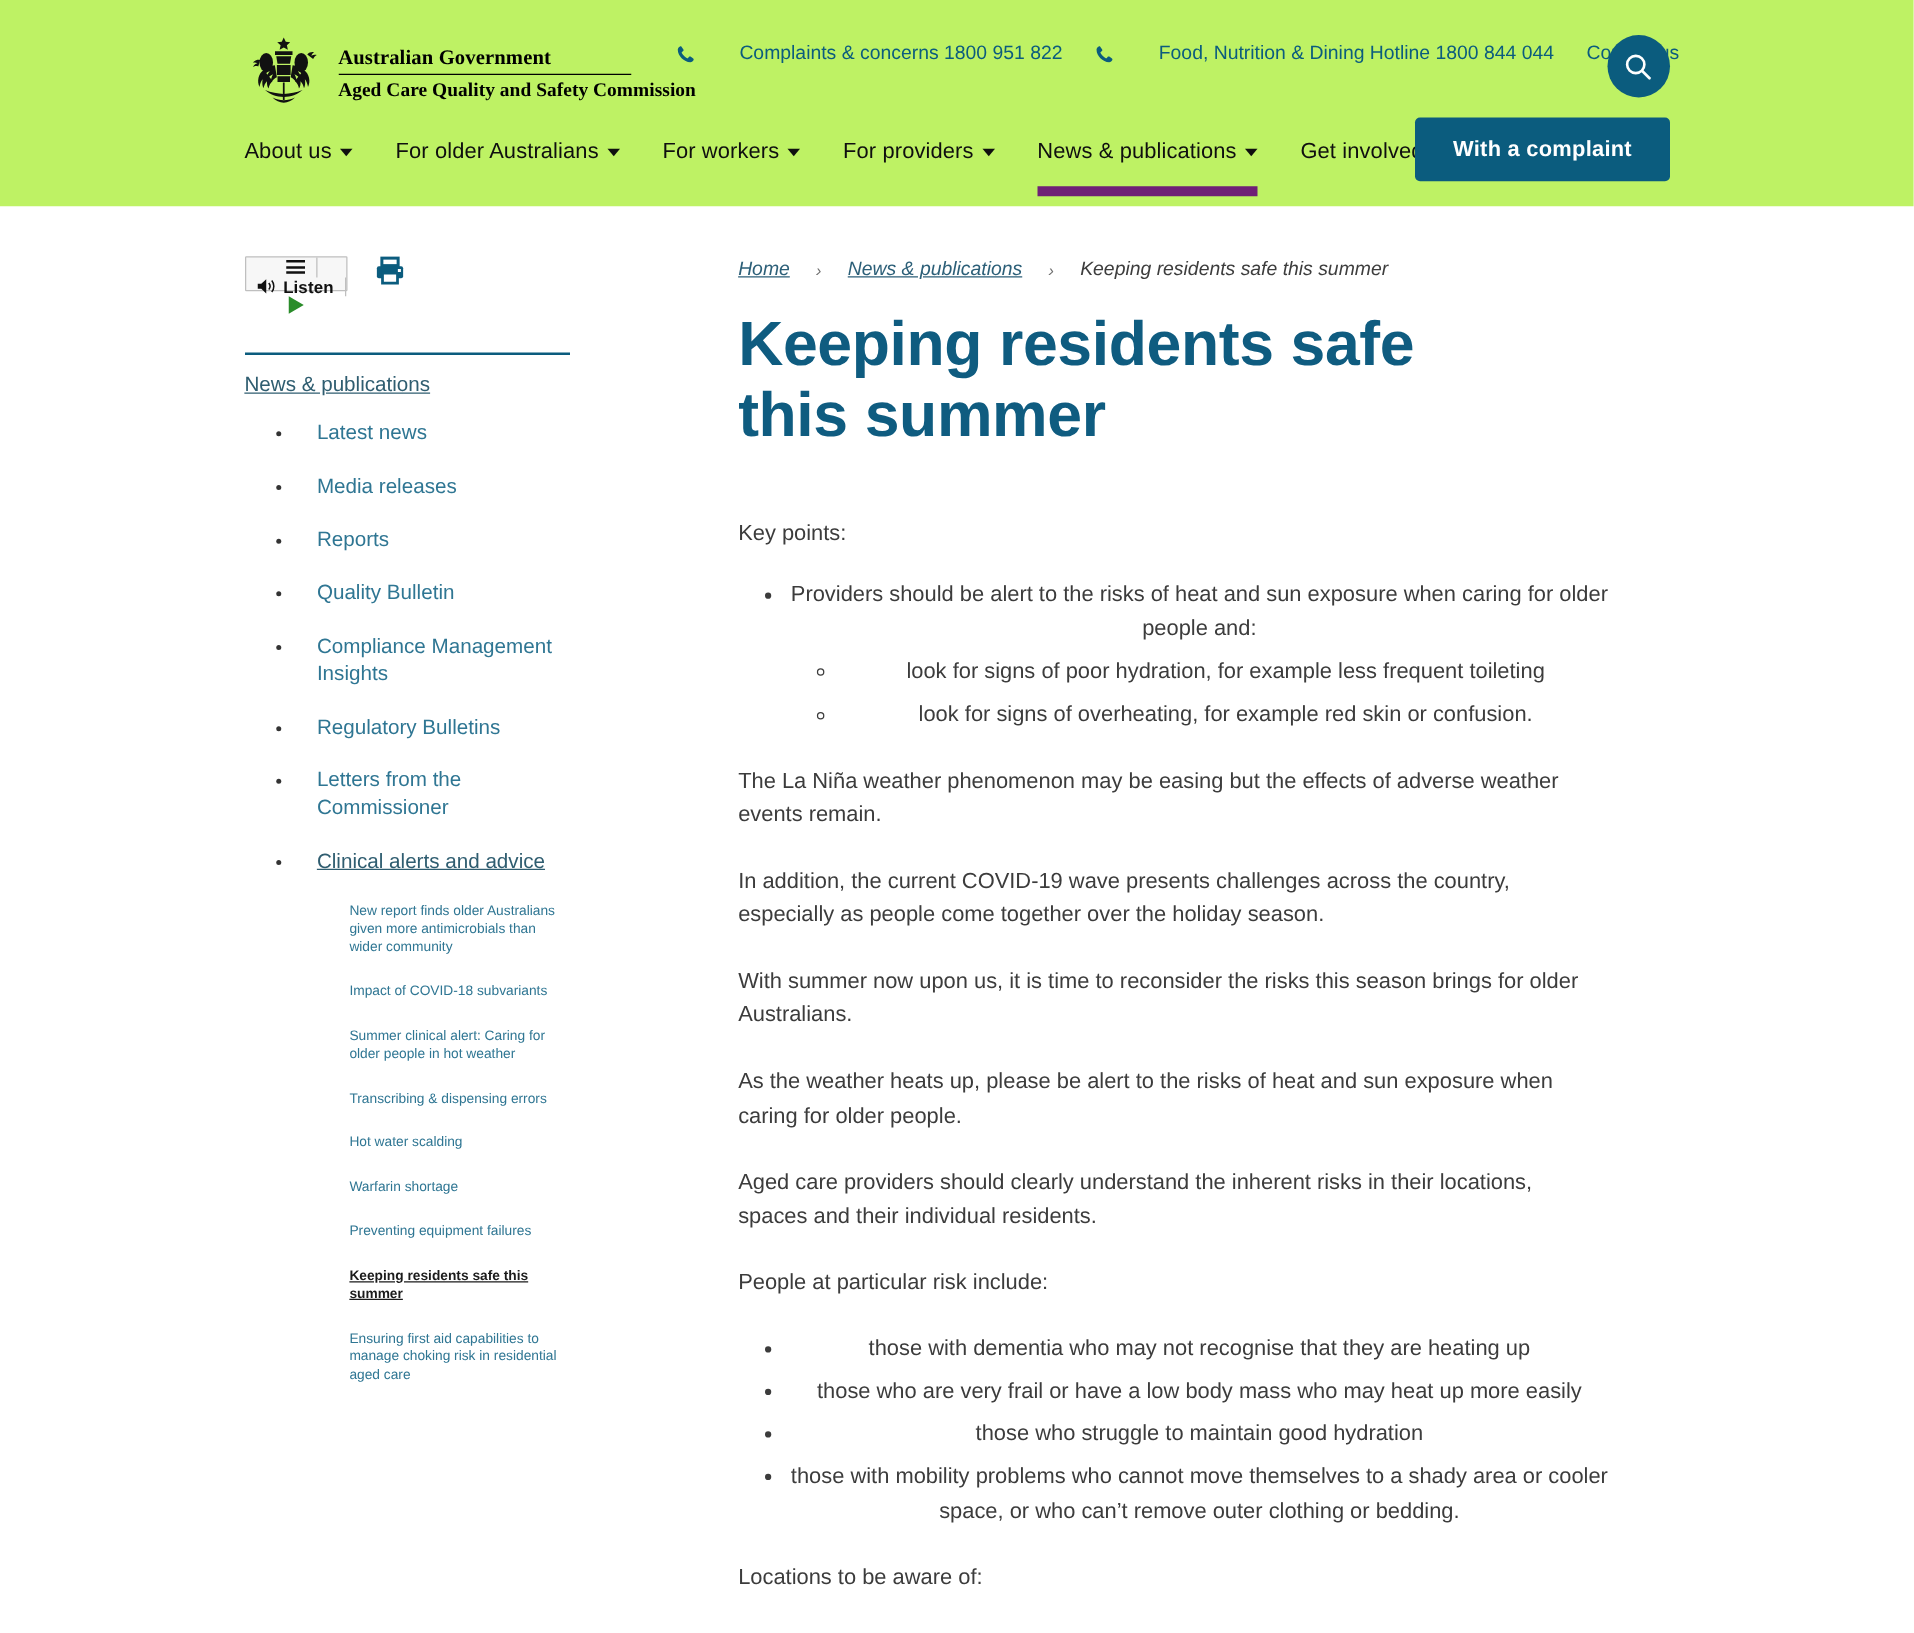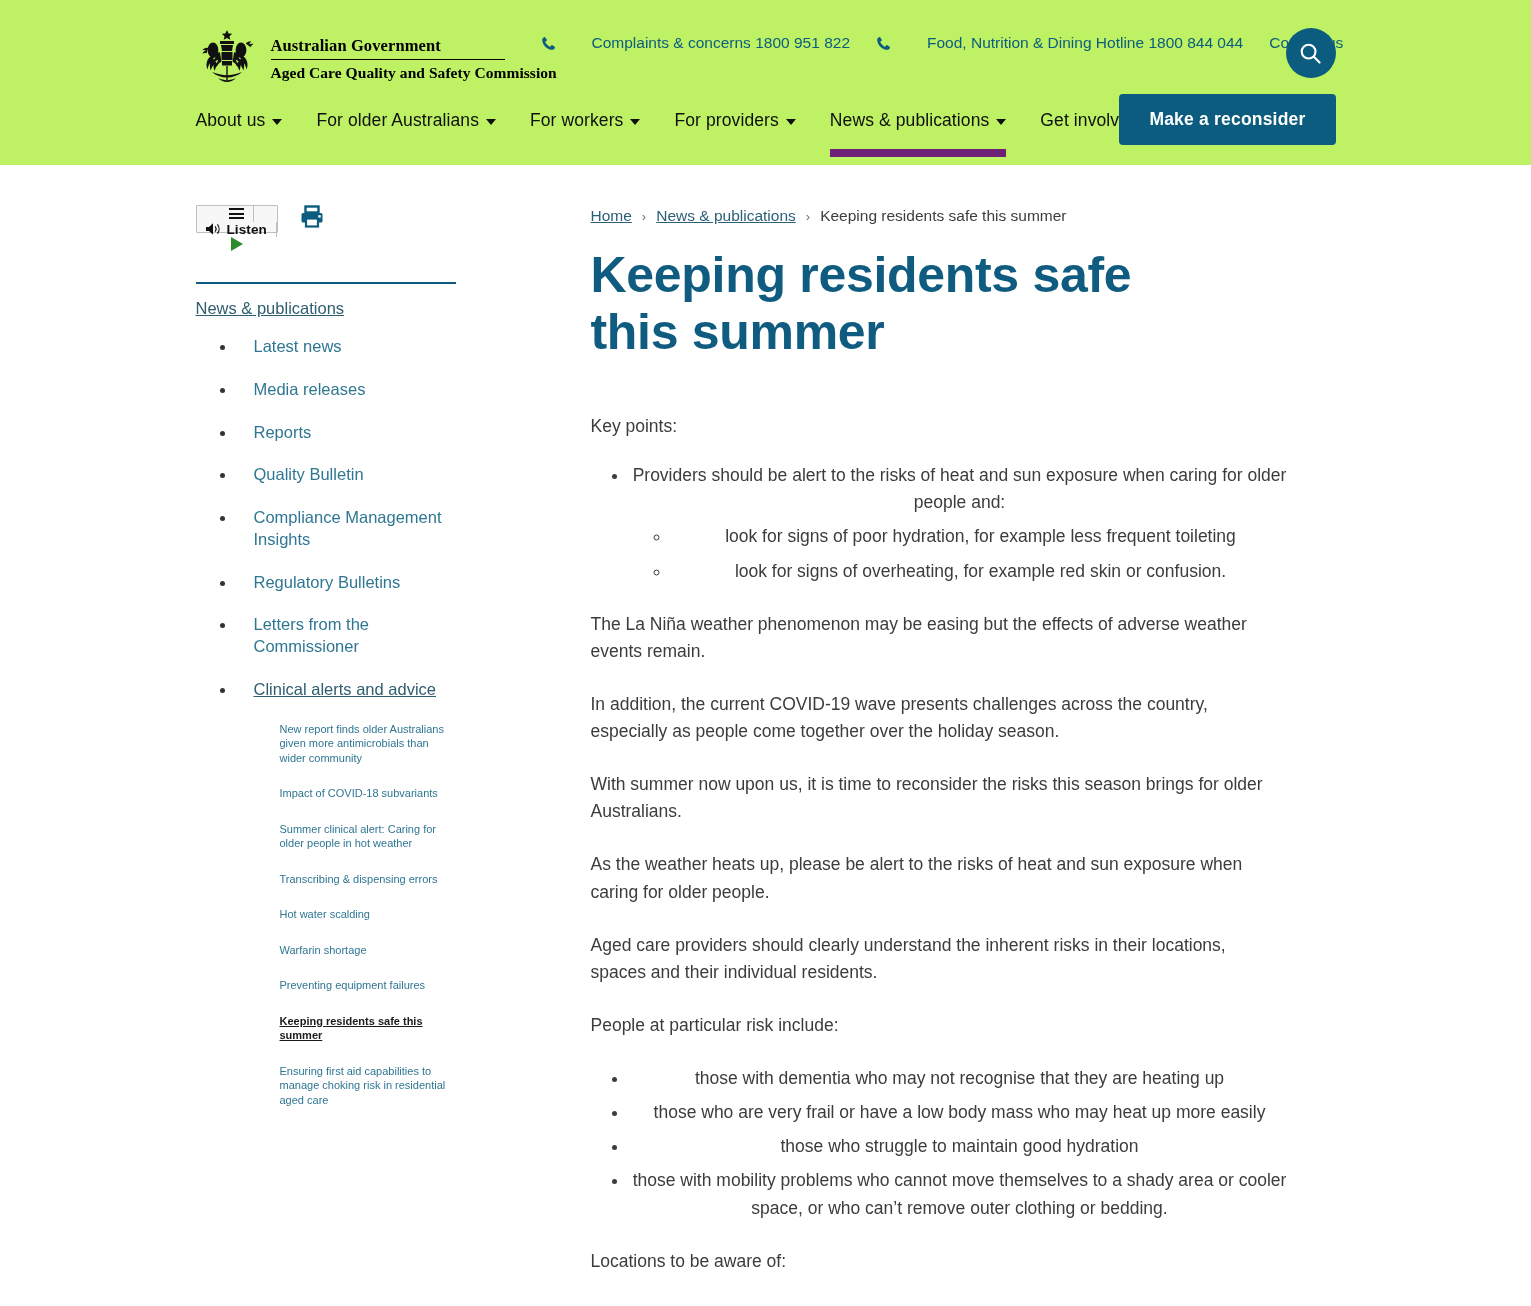--- a/index.html
+++ b/index.html
@@ -297,21 +297,22 @@
   }
 
   
   .breadcrumb {
     font-size: 15.5px;
     color: #3d3d3d;
     margin-bottom: 22px;
     display: flex;
     align-items: center;
     flex-wrap: wrap;
-    gap: 1px;
+    gap: 12px;
+    font-style: italic;
   }
   .breadcrumb a {
     color: #2c5f78;
     text-decoration: underline;
   }
   .bc-sep {
     margin: 0 9px;
     color: #6f6f6f;
     font-size: 13px;
   }
@@ -444,21 +445,21 @@
       </button>
       <button class="nav-item active">
         <span>News &amp; publications</span>
         <i class="caret"></i>
       </button>
       <button class="nav-item">
         <span>Get involved</span>
         <i class="caret"></i>
       </button>
 
-      <button class="complaint-btn">Make a reconsider</button>
+      <button class="complaint-btn">With a complaint</button>
     </nav>
   </div>
   <div class="nav-bottom-rule"></div>
 </header>
 
 <div class="page">
 
   <aside class="sidebar">
 
     <div class="tool-row">

